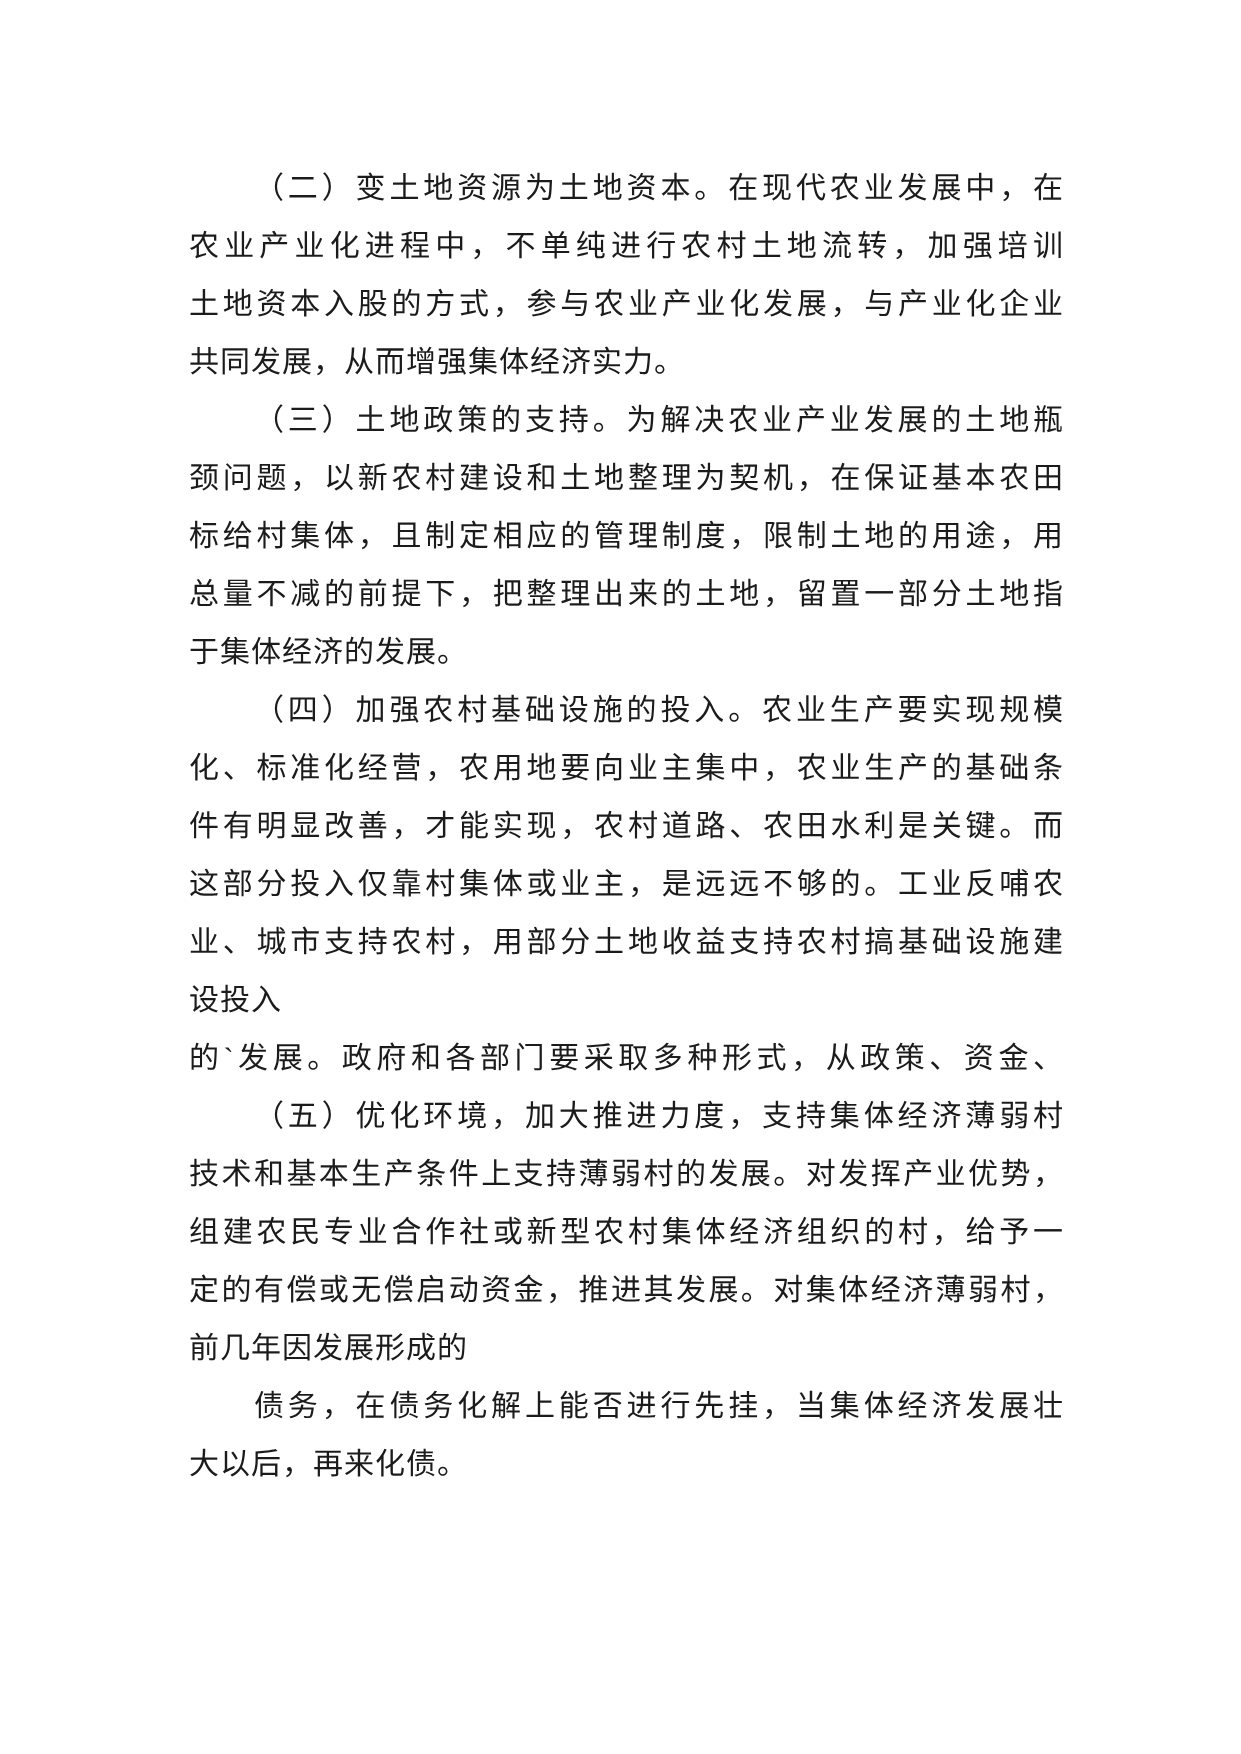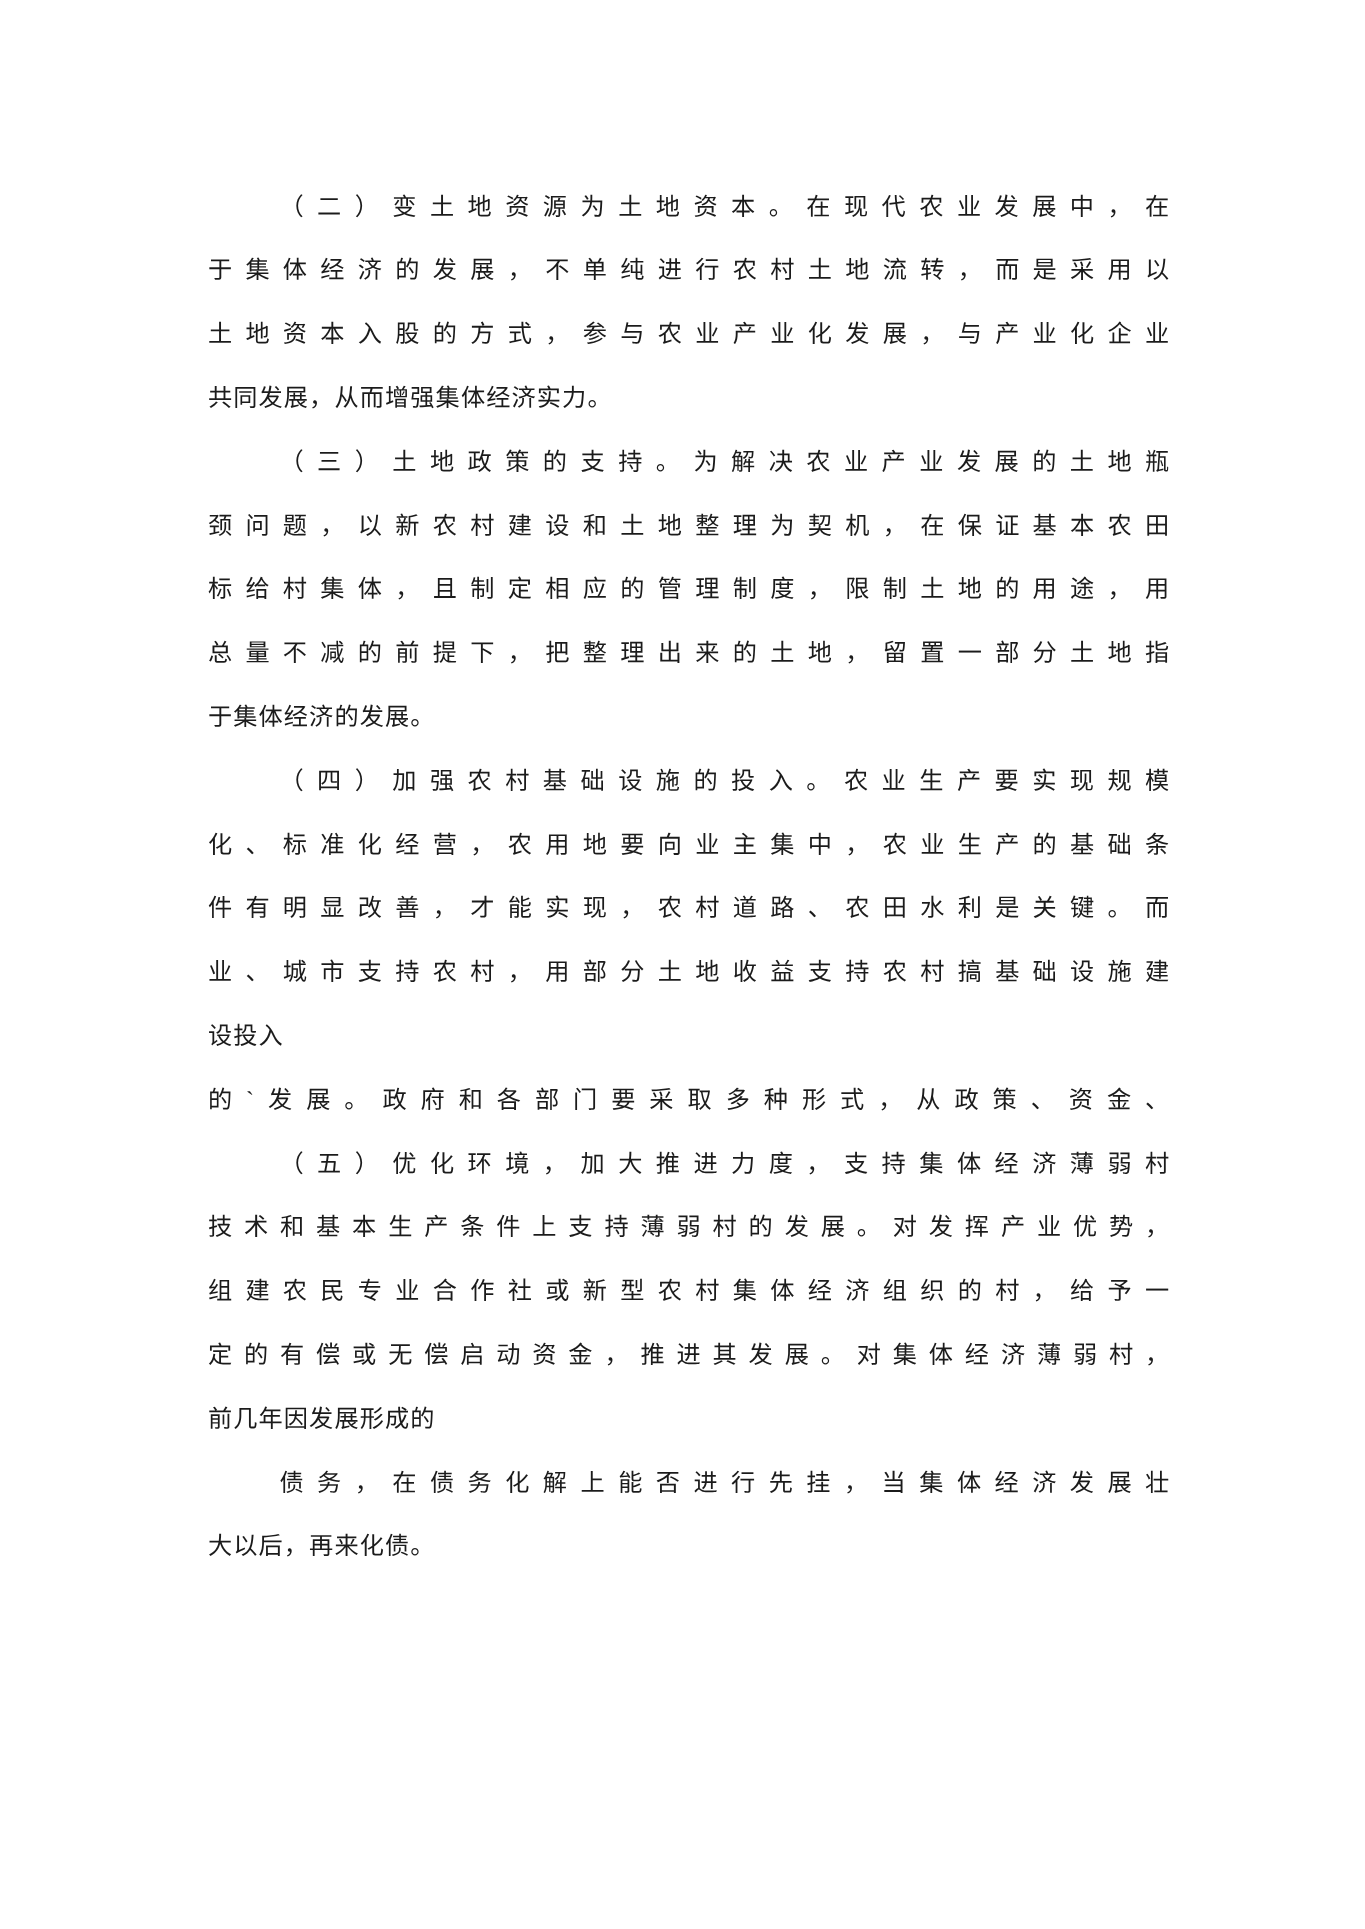--- a/index.html
+++ b/index.html
@@ -13,21 +13,21 @@
     height: 1754px;
     background: #ffffff;
     overflow: hidden;
   }
   .doc-content {
     position: absolute;
     left: 189px;
     top: 159px;
     width: 875px;
     font-family: "Liberation Serif", "DejaVu Serif", serif;
-    font-size: 22px;
+    font-size: 30px;
     line-height: 58px;
     letter-spacing: 1px;
     color: #1b1b1b;
     font-weight: normal;
   }
   .para {
     margin: 0;
     padding: 0;
   }
   .line {
@@ -51,37 +51,38 @@
   }
 </style>
 </head>
 <body>
 
 <div class="page">
   <div class="doc-content">
 
     <p class="para">
       <span class="line just ind">（二）变土地资源为土地资本。在现代农业发展中，在</span>
-      <span class="line just">于集体经济的发展，不单纯进行农村土地流转，而是采用以</span>
+      <span class="line just">农业产业化进程中，不单纯进行农村土地流转，加强培训</span>
       <span class="line just">土地资本入股的方式，参与农业产业化发展，与产业化企业</span>
       <span class="line end">共同发展，从而增强集体经济实力。</span>
     </p>
 
     <p class="para">
       <span class="line just ind">（三）土地政策的支持。为解决农业产业发展的土地瓶</span>
       <span class="line just">颈问题，以新农村建设和土地整理为契机，在保证基本农田</span>
       <span class="line just">标给村集体，且制定相应的管理制度，限制土地的用途，用</span>
       <span class="line just">总量不减的前提下，把整理出来的土地，留置一部分土地指</span>
       <span class="line end">于集体经济的发展。</span>
     </p>
 
     <p class="para">
       <span class="line just ind">（四）加强农村基础设施的投入。农业生产要实现规模</span>
       <span class="line just">化、标准化经营，农用地要向业主集中，农业生产的基础条</span>
       <span class="line just">件有明显改善，才能实现，农村道路、农田水利是关键。而</span>
+      <span class="line just">这部分投入仅靠村集体或业主，是远远不够的。工业反哺农</span>
       <span class="line just">业、城市支持农村，用部分土地收益支持农村搞基础设施建</span>
       <span class="line end">设投入</span>
     </p>
 
     <p class="para">
       <span class="line just">的`发展。政府和各部门要采取多种形式，从政策、资金、</span>
       <span class="line just ind">（五）优化环境，加大推进力度，支持集体经济薄弱村</span>
       <span class="line just">技术和基本生产条件上支持薄弱村的发展。对发挥产业优势，</span>
       <span class="line just">组建农民专业合作社或新型农村集体经济组织的村，给予一</span>
       <span class="line just">定的有偿或无偿启动资金，推进其发展。对集体经济薄弱村，</span>

